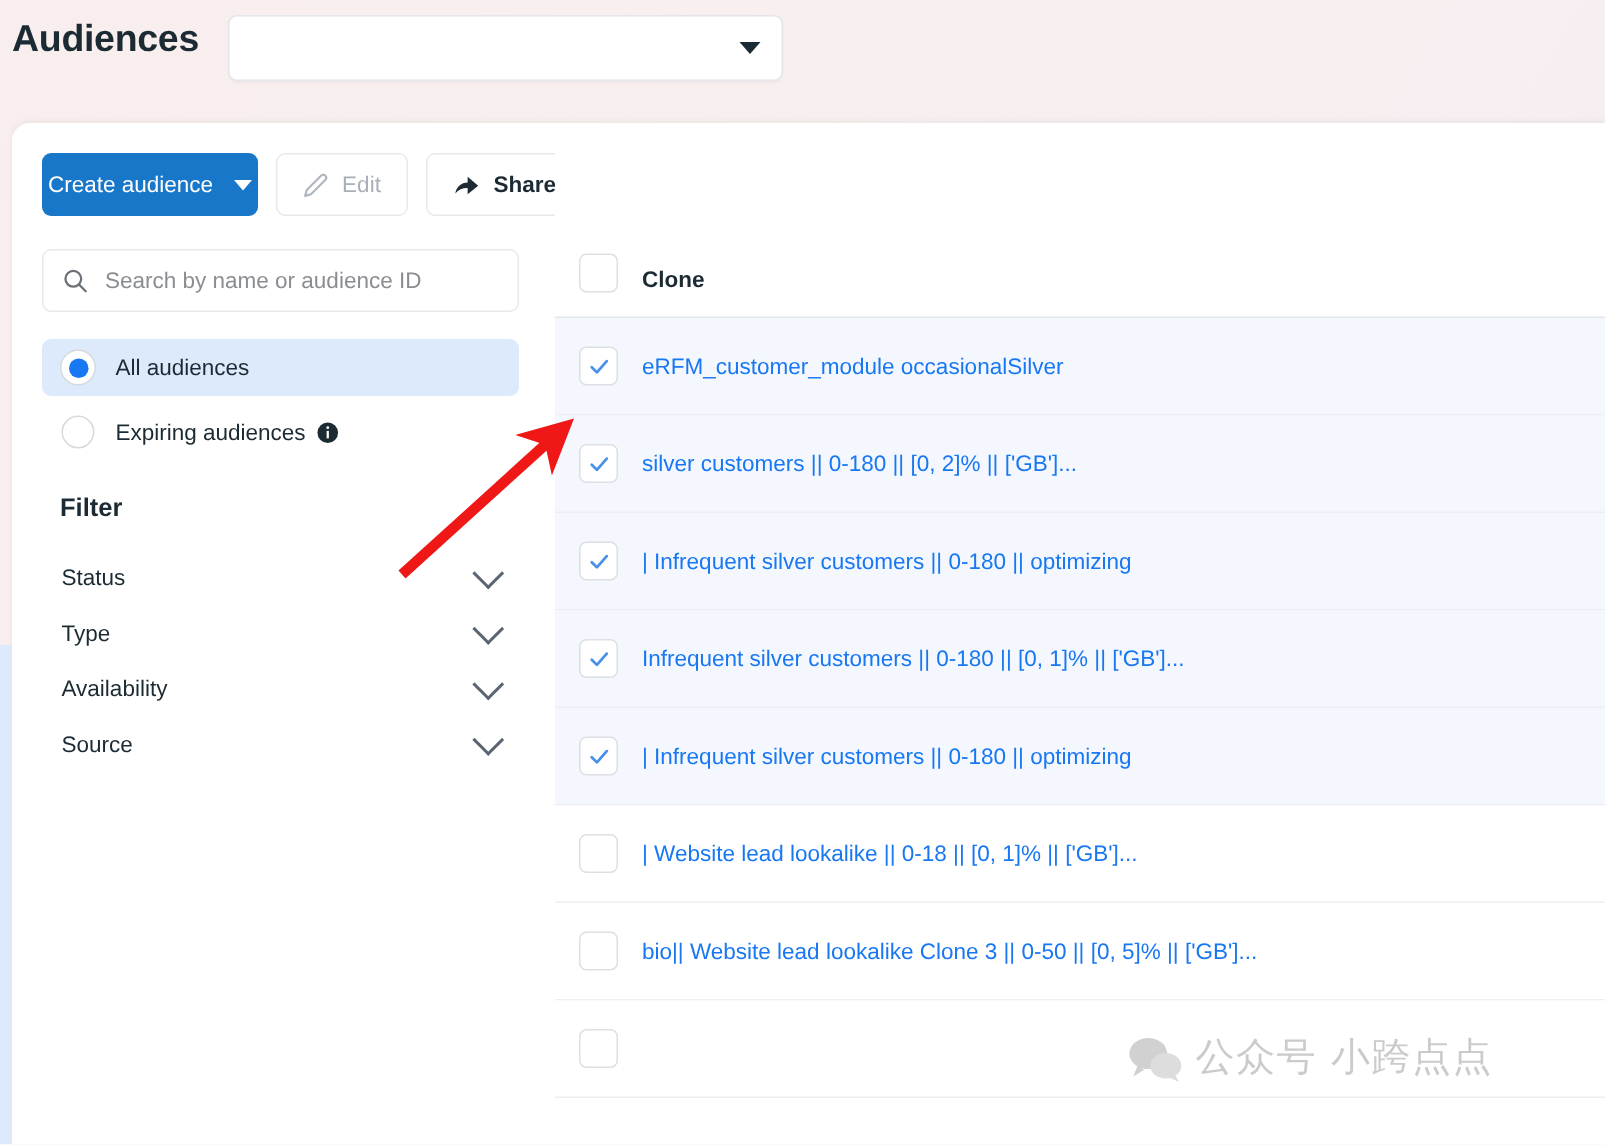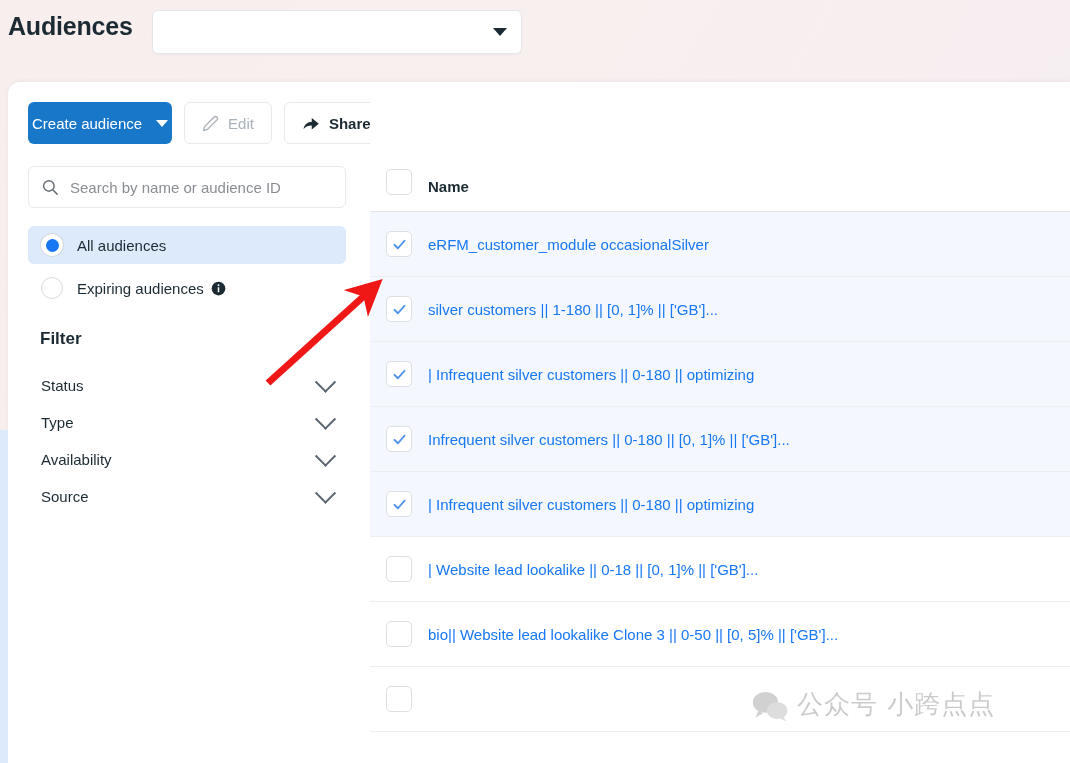--- a/index.html
+++ b/index.html
@@ -444,42 +444,42 @@
           <span class="chev"></span>
         </div>
       </div>
     </div>
 
     <div class="table">
       <div class="thead">
         <div class="cb-cell">
           <div class="checkbox"></div>
         </div>
-        <div class="th-name">Name</div>
+        <div class="th-name">Clone</div>
       </div>
       <div class="rows" id="table-rows">
           <div class="row selected">
             <div class="cb-cell">
               <div class="checkbox">
                 <svg width="15" height="15" viewBox="0 0 24 24" fill="none" stroke="#4a90e8" stroke-width="3" stroke-linecap="round" stroke-linejoin="round">
                   <path d="M4 12.5 L9.5 18 L20 6"></path>
                 </svg>
               </div>
             </div>
             <div class="row-name">eRFM_customer_module occasionalSilver</div>
           </div>
           <div class="row selected">
             <div class="cb-cell">
               <div class="checkbox">
                 <svg width="15" height="15" viewBox="0 0 24 24" fill="none" stroke="#4a90e8" stroke-width="3" stroke-linecap="round" stroke-linejoin="round">
                   <path d="M4 12.5 L9.5 18 L20 6"></path>
                 </svg>
               </div>
             </div>
-            <div class="row-name">silver customers || 1-180 || [0, 1]% || ['GB']...</div>
+            <div class="row-name">silver customers || 0-180 || [0, 2]% || ['GB']...</div>
           </div>
           <div class="row selected">
             <div class="cb-cell">
               <div class="checkbox">
                 <svg width="15" height="15" viewBox="0 0 24 24" fill="none" stroke="#4a90e8" stroke-width="3" stroke-linecap="round" stroke-linejoin="round">
                   <path d="M4 12.5 L9.5 18 L20 6"></path>
                 </svg>
               </div>
             </div>
             <div class="row-name">| Infrequent silver customers || 0-180 || optimizing</div>

